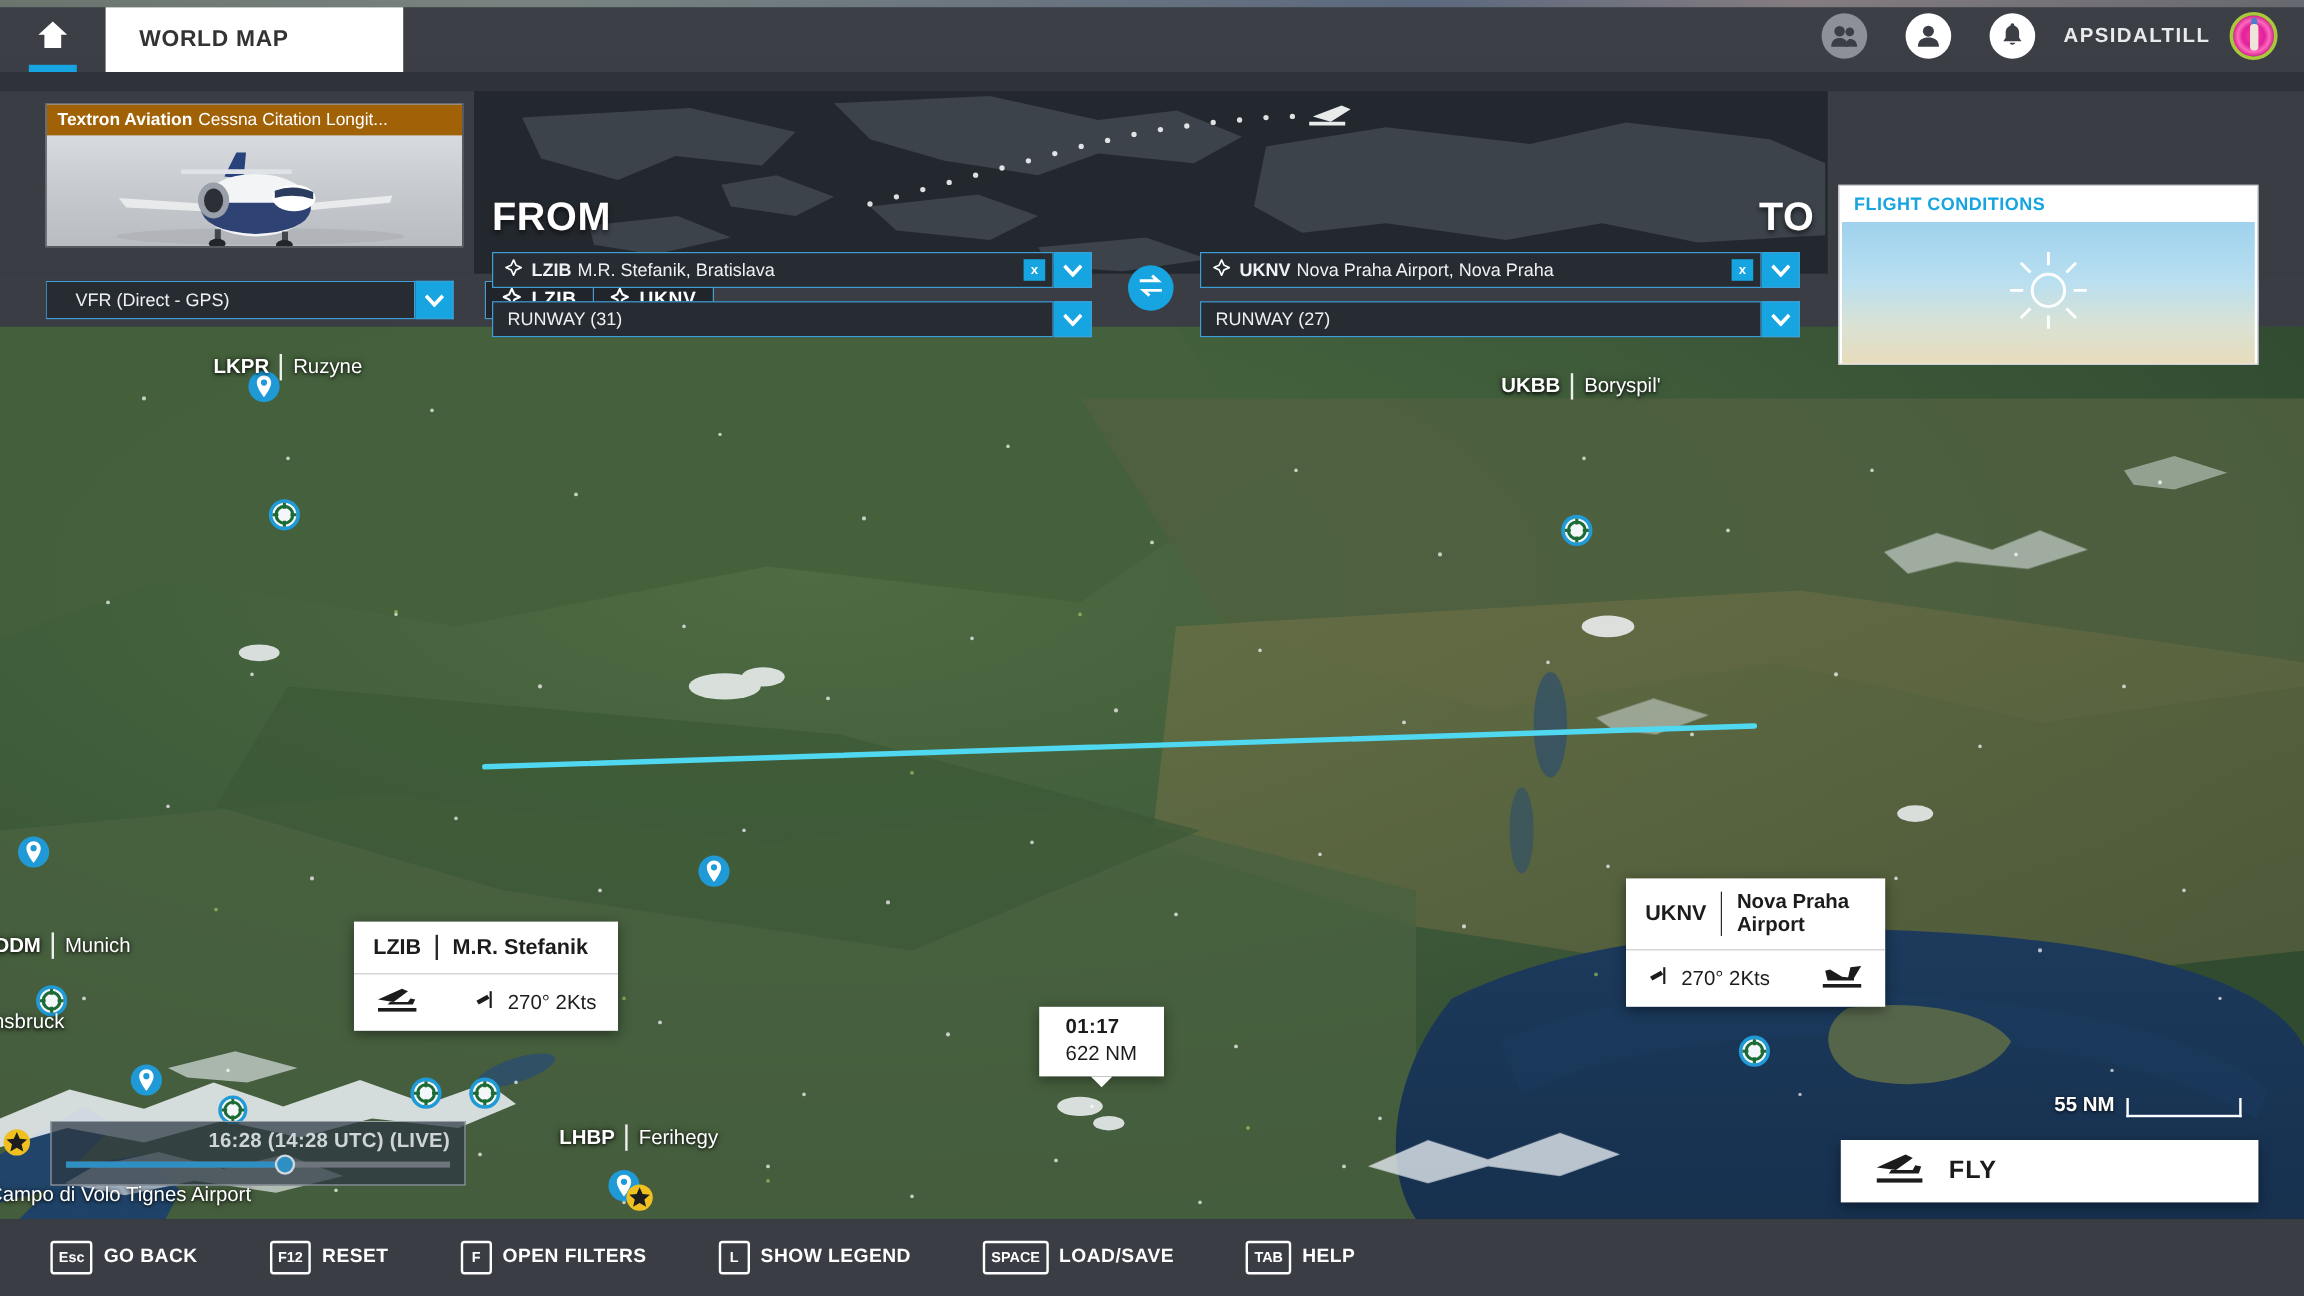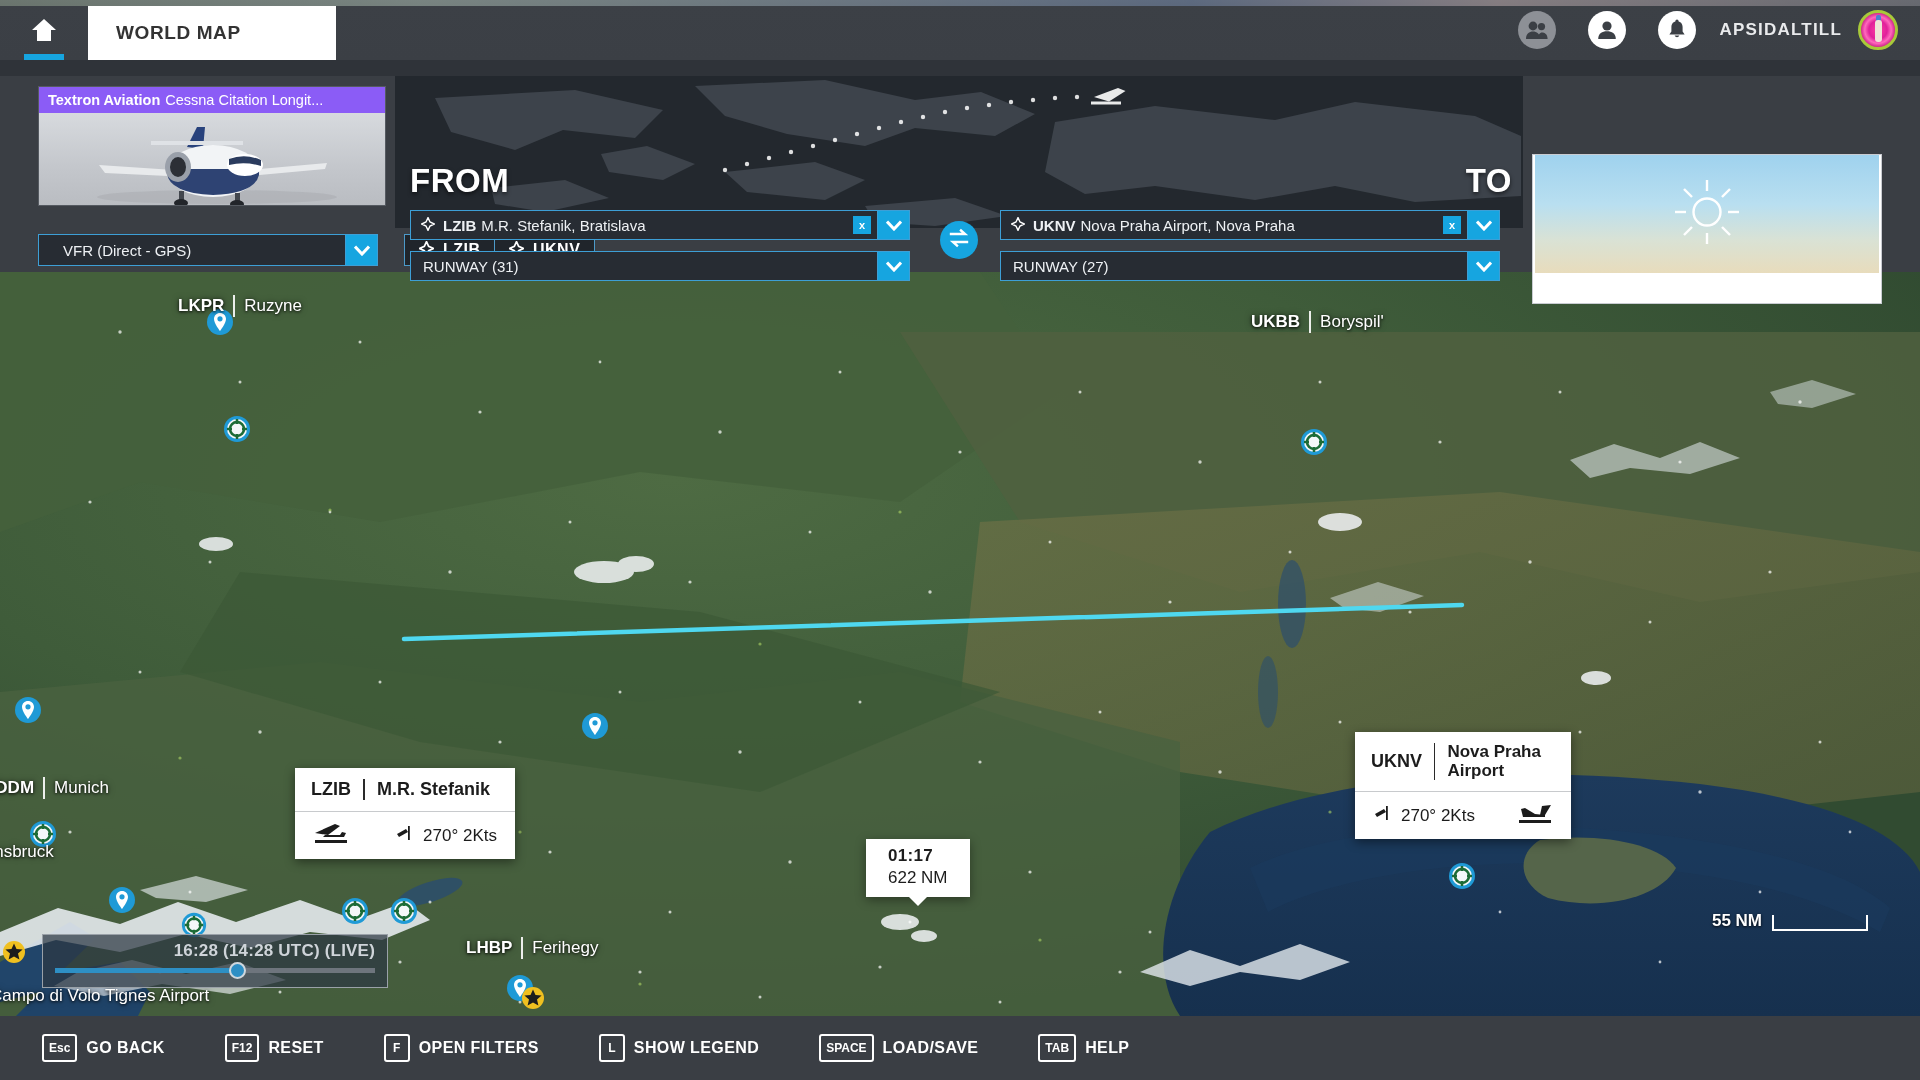--- a/index.html
+++ b/index.html
@@ -68,21 +68,21 @@
   }
   #planner-map-bg svg { position:absolute; left:0; top:0; }
 
   .aircraft-card{
     position:absolute; left:38px; top:10px; width:348px; height:120px;
     background:#c9ccd2; overflow:hidden;
     border:1px solid #555a61;
   }
   .aircraft-title{
     position:absolute; left:0; top:0; width:348px; height:26px;
-    background:#8b5cf6; color:#fff; font-size:14.5px;
+    background:#a16207; color:#fff; font-size:14.5px;
     display:flex; align-items:center; padding-left:9px; white-space:nowrap; overflow:hidden;
   }
   .aircraft-title b{ font-weight:bold; margin-right:5px; }
   .aircraft-img{
     position:absolute; left:0; top:26px; width:348px; height:94px;
     background: linear-gradient(180deg,#d7dade 0%,#c3c6cb 60%,#b9bcc1 100%);
   }
 
   .fromto-label{
     position:absolute; font-size:33px; font-weight:bold; letter-spacing:.5px;
@@ -443,20 +443,21 @@
     <div class="caret-btn">
       <span>
         <svg width="16" height="11" viewBox="0 0 16 11">
             <path d="M1 1.5 L8 9 L15 1.5" stroke="#fff" stroke-width="3" fill="none"></path>
           </svg>
       </span>
     </div>
   </div>
 
   <div class="conditions-card">
+    <div class="conditions-title">FLIGHT CONDITIONS</div>
     <div class="conditions-img">
       <span>
         <svg width="74" height="74" viewBox="0 0 74 74">
           <circle cx="37" cy="37" r="13.5" fill="none" stroke="#fff" stroke-width="2.4"></circle>
           <g stroke="#fff" stroke-width="2.4" stroke-linecap="butt">
             <path d="M37 5 V16"></path>
               <path d="M37 58 V69"></path>
             <path d="M5 37 H16"></path>
               <path d="M58 37 H69"></path>
             <path d="M14 14 L22 22"></path>
@@ -853,20 +854,30 @@
       <div class="fill" style="width: 57%;"></div>
       <div class="knob" style="left: 57%;"></div>
     </div>
   </div>
 
   <div id="scale-bar">
     <span class="slbl">55 NM</span>
     <span class="sline"></span>
   </div>
 
+  <div id="fly-btn">
+    <span>
+      <svg width="44" height="28" viewBox="0 0 44 28">
+        <path d="M2 14 L26 3 L32 6 L18 16 Z" fill="#1c1c1c"></path>
+        <path d="M14 16 L32 16 L34 12 L39 13 L37 19 L12 19 Z" fill="#1c1c1c"></path>
+        <rect x="2" y="23" width="38" height="3.5" fill="#1c1c1c"></rect>
+      </svg>
+    </span>
+    <span>FLY</span>
+  </div>
 </div>
 
 <div id="bottombar">
   <div class="shortcut">
     <span class="keycap">Esc</span>
     <span class="slabel">GO BACK</span>
   </div>
   <div class="shortcut">
     <span class="keycap">F12</span>
     <span class="slabel">RESET</span>

